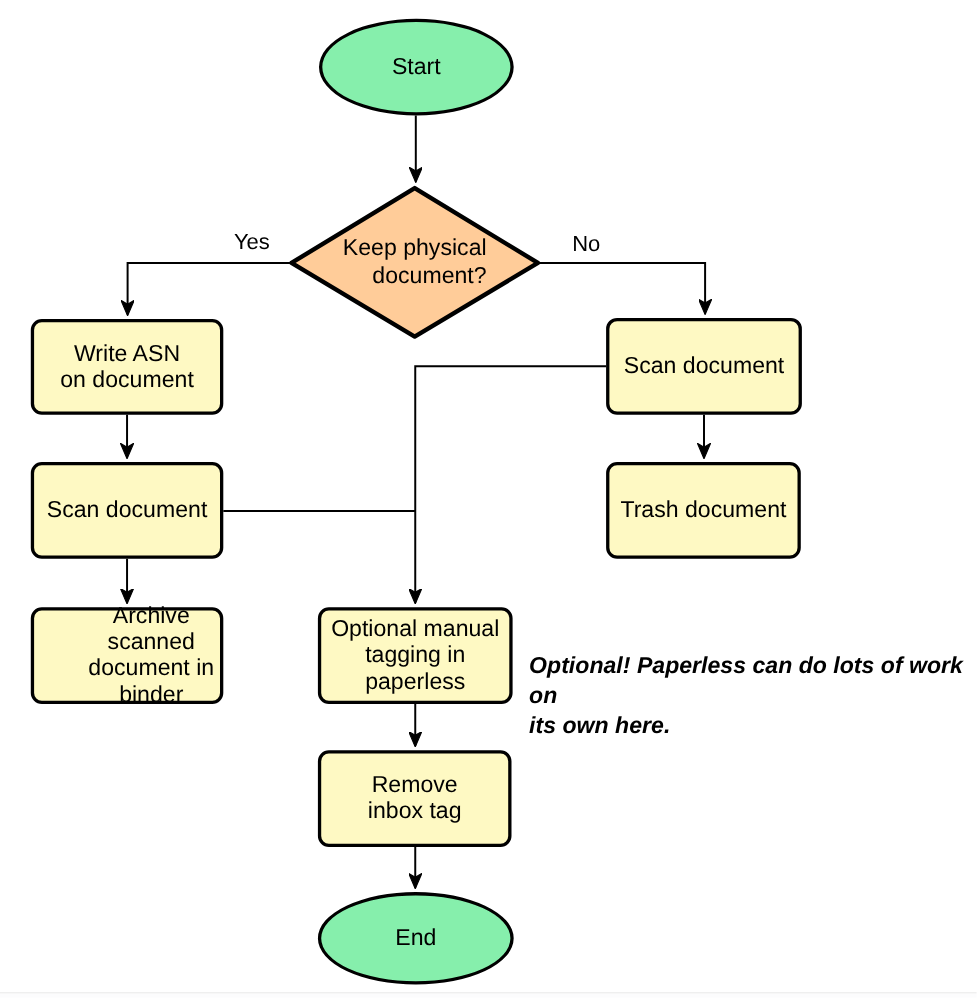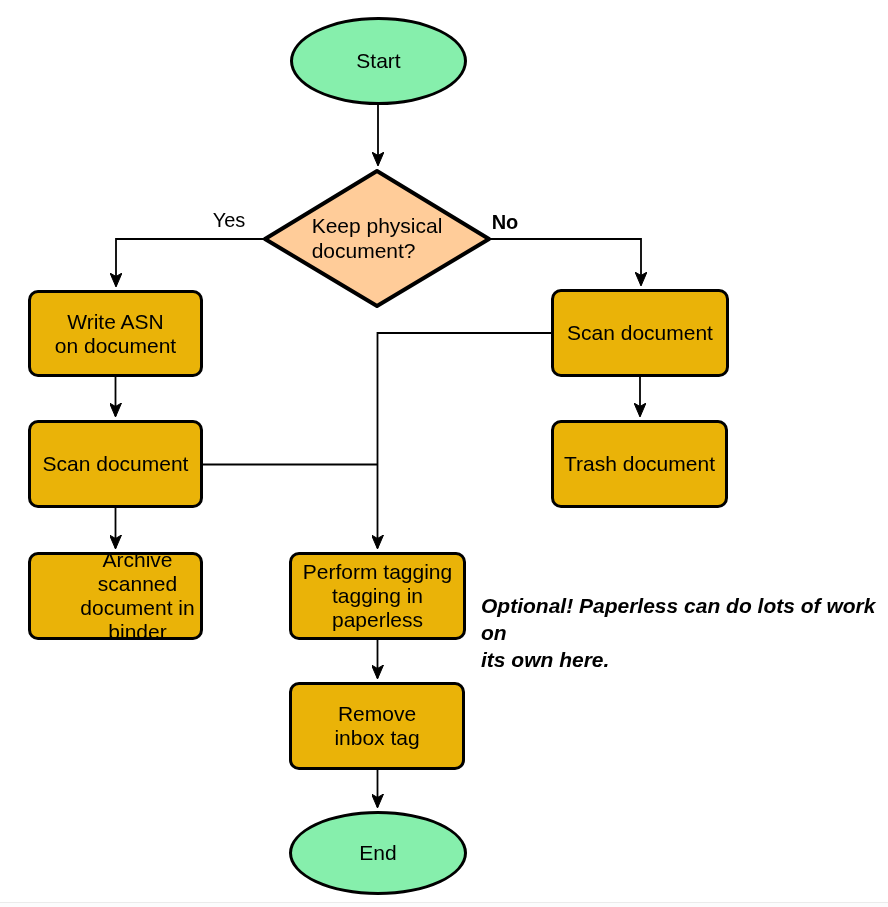--- a/index.html
+++ b/index.html
@@ -16,21 +16,21 @@
   .node{
     position:absolute;
     box-sizing:border-box;
     display:flex;
     align-items:center;
     justify-content:center;
     text-align:center;
     white-space:pre-line;
     font-size:21px;
     line-height:24px;
-    background:#eab308;
+    background:#fef9c3;
     border:3px solid #000;
     border-radius:10px;
     z-index:2;
   }
   .terminator{
     border-radius:50%;
     background:#86efac;
   }
   
   .n-start   {left:290px; top:17px;  width:177px; height:88px;}
@@ -40,33 +40,33 @@
   .n-scanr   {left:551px; top:289px; width:178px; height:88px;}
   .n-trash   {left:551px; top:420px; width:177px; height:88px;}
   .n-tag     {left:289px; top:552px; width:177px; height:88px;}
   .n-remove  {left:289px; top:682px; width:176px; height:88px;}
   .n-end     {left:289px; top:811px; width:178px; height:84px;}
   
   .diamond-text{
     position:absolute;
     left:297px; top:208px; width:160px; height:60px;
     display:flex;align-items:center;justify-content:center;
-    text-align:left;white-space:pre-line;
+    text-align:right;white-space:pre-line;
     font-size:21px;line-height:25px;
     z-index:2;
   }
   .edge-label{
     position:absolute;
     font-size:20px;
     line-height:22px;
     text-align:center;
     z-index:2;
   }
   .lbl-yes{left:203px; top:209px; width:52px;}
-  .lbl-no {left:480px; top:211px; width:50px;font-weight:bold;}
+  .lbl-no {left:508px; top:211px; width:50px;}
   .annotation{
     position:absolute;
     left:481px; top:592px; width:404px;
     font-size:21px;
     line-height:27px;
     font-style:italic;
     white-space:pre-line;
     z-index:2;
     font-weight:bold;
   }
@@ -119,21 +119,21 @@
   <div class="node n-scanl">Scan document</div>
 
   <div class="node n-archive">Archive scanned
 document in
 binder</div>
 
   <div class="node n-scanr">Scan document</div>
 
   <div class="node n-trash">Trash document</div>
 
-  <div class="node n-tag">Perform tagging
+  <div class="node n-tag">Optional manual
 tagging in
 paperless</div>
 
   <div class="annotation">Optional! Paperless can do lots of work on
 its own here.</div>
 
   <div class="node n-remove">Remove
 inbox tag</div>
 
   <div class="node terminator n-end">End</div>

